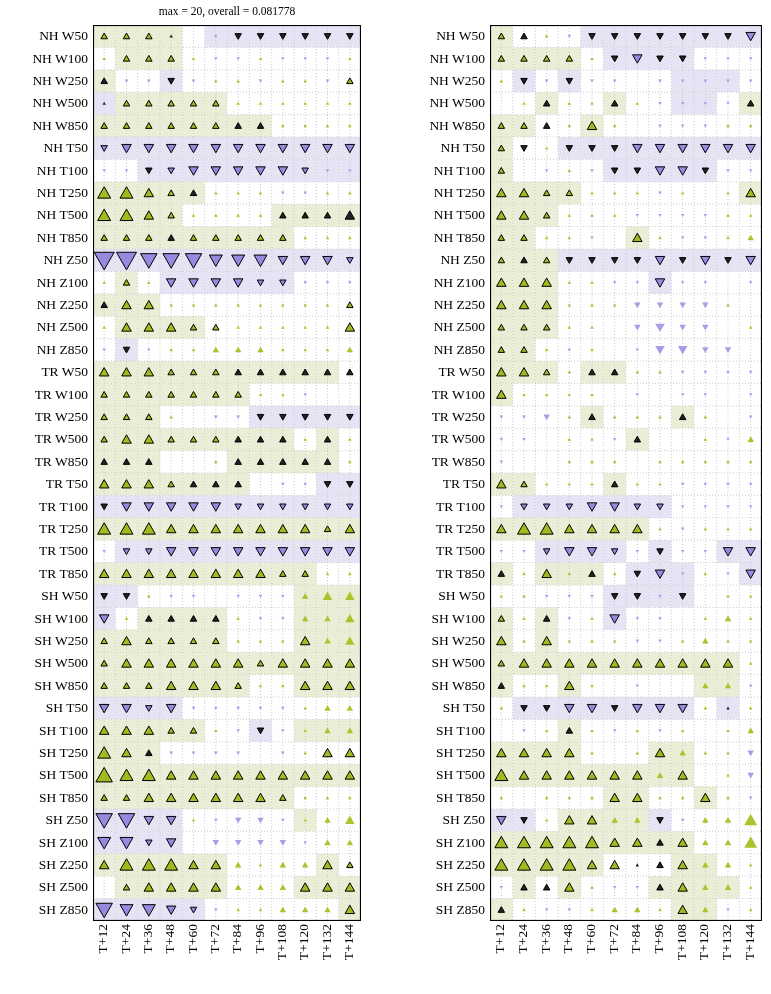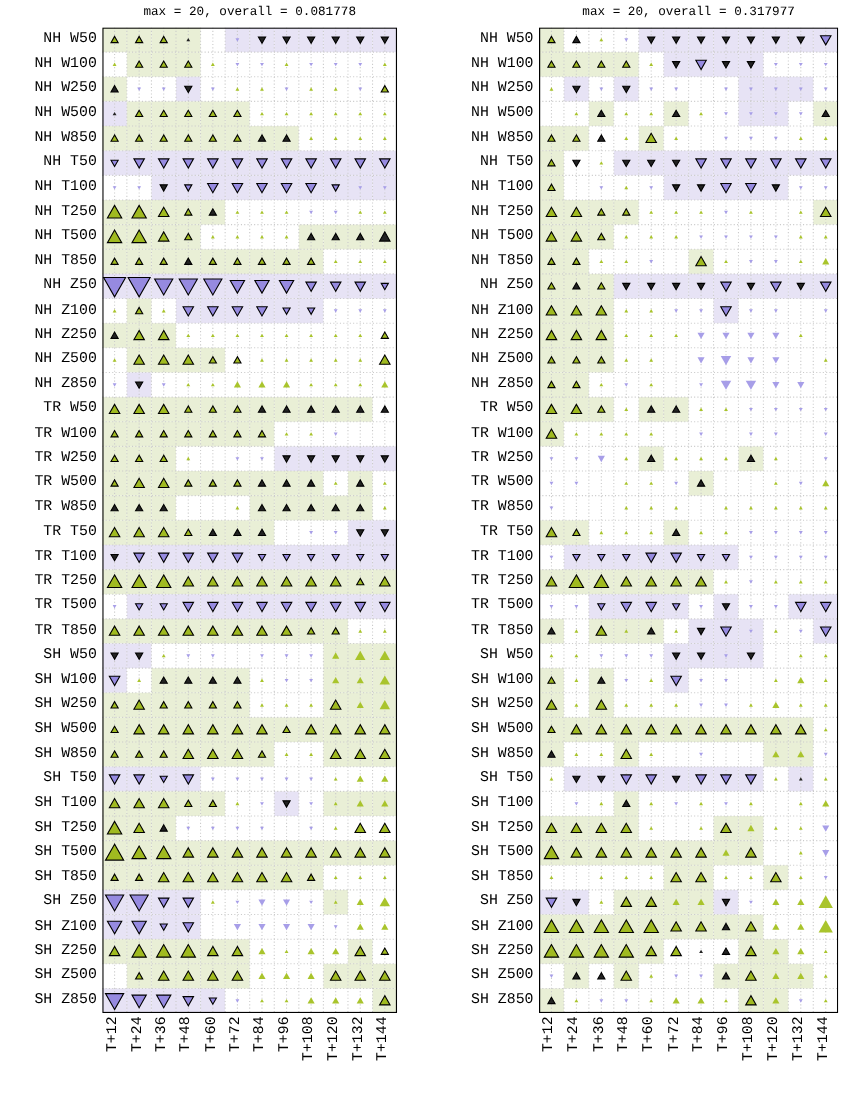--- a/index.html
+++ b/index.html
@@ -1,32 +1,31 @@
 <!DOCTYPE html>
 <html><head>
 <meta charset="utf-8">
 <style>
   html,body{margin:0;padding:0;background:#ffffff;}
   #page{position:relative;width:771px;height:994px;background:#ffffff;overflow:hidden;
-        font-family:Liberation Mono, monospace;color:#000;border-radius:27px;}
+        font-family:Liberation Serif, serif;color:#000;border-radius:27px;}
   .panel-title{position:absolute;top:5px;font-size:11.5px;text-align:center;white-space:nowrap;}
   .title-left{left:93px;width:268px;}
   .title-right{left:490px;width:272px;}
   .row-label{position:absolute;width:90px;height:18px;line-height:18px;text-align:right;
              font-size:13.5px;white-space:nowrap;}
   .xtick{position:absolute;writing-mode:vertical-rl;transform:rotate(180deg);
          font-size:13.5px;width:18px;text-align:left;white-space:nowrap;}
   svg.scorecard{position:absolute;}
 </style>
 </head>
 <body>
 <div id="page">
 
 <div class="panel-title title-left">max = 20, overall = 0.081778</div>
-<div class="panel-title title-right">max = 20, overall = 0.317977</div>
 
 <svg class="scorecard" width="268" height="896" style="left: 93px; top: 25px;">
       <rect x="0.00" y="0.00" width="22.33" height="22.40" fill="#e9efd6"></rect>
       <rect x="22.33" y="0.00" width="22.33" height="22.40" fill="#e9efd6"></rect>
       <rect x="44.67" y="0.00" width="22.33" height="22.40" fill="#e9efd6"></rect>
       <rect x="67.00" y="0.00" width="22.33" height="22.40" fill="#e9efd6"></rect>
       <rect x="111.67" y="0.00" width="22.33" height="22.40" fill="#e7e3f5"></rect>
       <rect x="134.00" y="0.00" width="22.33" height="22.40" fill="#e7e3f5"></rect>
       <rect x="156.33" y="0.00" width="22.33" height="22.40" fill="#e7e3f5"></rect>
       <rect x="178.67" y="0.00" width="22.33" height="22.40" fill="#e7e3f5"></rect>

